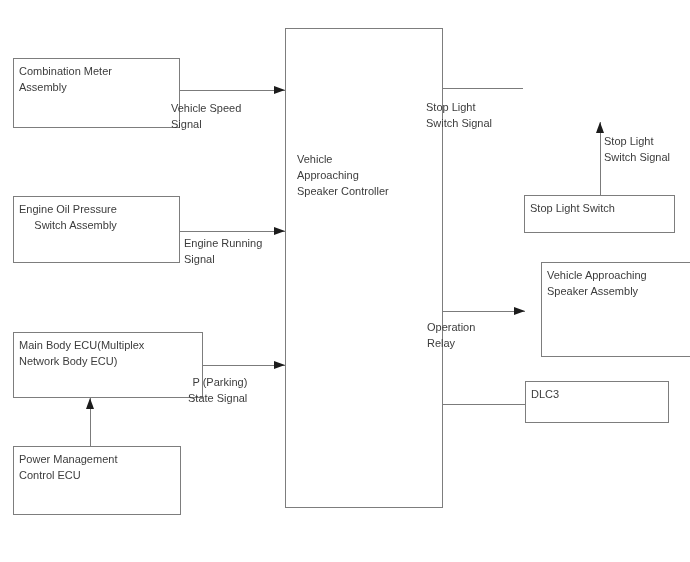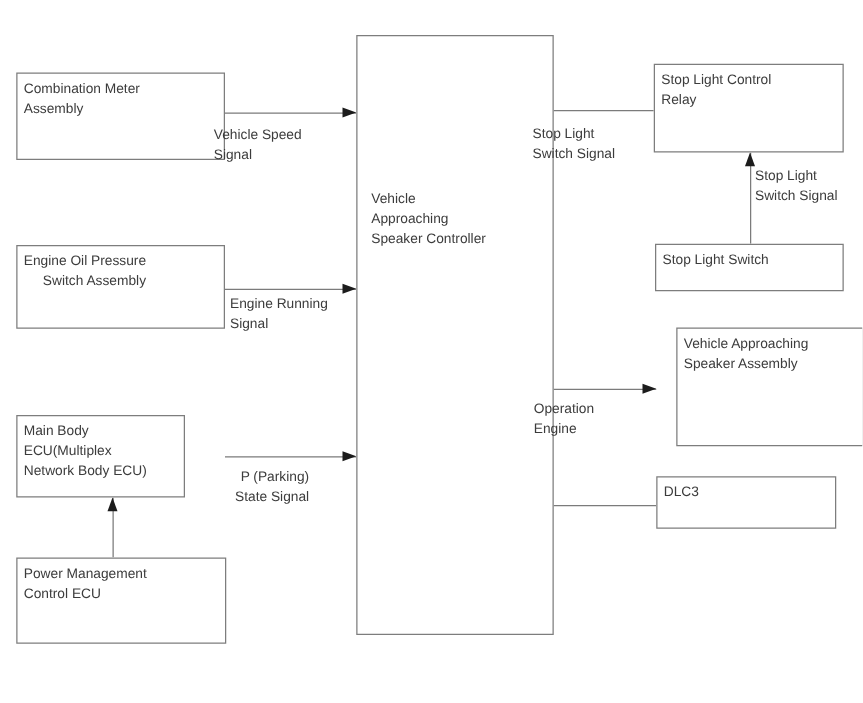--- a/index.html
+++ b/index.html
@@ -83,36 +83,32 @@
     <div class="arrowhead up" style="left: 596px; top: 122px;"></div>
     <div class="arrowhead right" style="left: 514px; top: 307px;"></div>
     <div class="node" style="left: 13px; top: 58px; width: 167px; height: 70px;">
       <div class="node-label">Combination Meter
 Assembly</div>
     </div>
     <div class="node" style="left: 13px; top: 196px; width: 167px; height: 67px; text-align: right;">
       <div class="node-label">Engine Oil Pressure
 Switch Assembly</div>
     </div>
-    <div class="node" style="left: 13px; top: 332px; width: 135px; height: 66px;">
+    <div class="node" style="left: 13px; top: 332px; width: 190px; height: 66px;">
       <div class="node-label">Main Body ECU(Multiplex
 Network Body ECU)</div>
     </div>
     <div class="node" style="left: 13px; top: 446px; width: 168px; height: 69px;">
       <div class="node-label">Power Management
 Control ECU</div>
     </div>
     <div class="node" style="left: 285px; top: 28px; width: 158px; height: 480px;">
       <div class="node-label" style="top: 118px; left: 6px;">Vehicle
 Approaching
 Speaker Controller</div>
-    </div>
-    <div class="node" style="left: 523px; top: 51px; width: 152px; height: 71px;">
-      <div class="node-label">Stop Light Control
-Relay</div>
     </div>
     <div class="node" style="left: 524px; top: 195px; width: 151px; height: 38px;">
       <div class="node-label">Stop Light Switch</div>
     </div>
     <div class="node" style="left: 525px; top: 262px; width: 150px; height: 95px; margin-left: 16px;">
       <div class="node-label">Vehicle Approaching
 Speaker Assembly</div>
     </div>
     <div class="node" style="left: 525px; top: 381px; width: 144px; height: 42px;">
       <div class="node-label">DLC3</div>
@@ -121,14 +117,14 @@
 Signal</div>
     <div class="edge-label" style="left: 184px; top: 235px;">Engine Running
 Signal</div>
     <div class="edge-label" style="left: 188px; top: 374px; text-align: right;">P (Parking)
 State Signal</div>
     <div class="edge-label" style="left: 426px; top: 99px;">Stop Light
 Switch Signal</div>
     <div class="edge-label" style="left: 604px; top: 133px;">Stop Light
 Switch Signal</div>
     <div class="edge-label" style="left: 427px; top: 319px;">Operation
-Engine</div>
+Relay</div>
   </div>
 
 </body></html>

